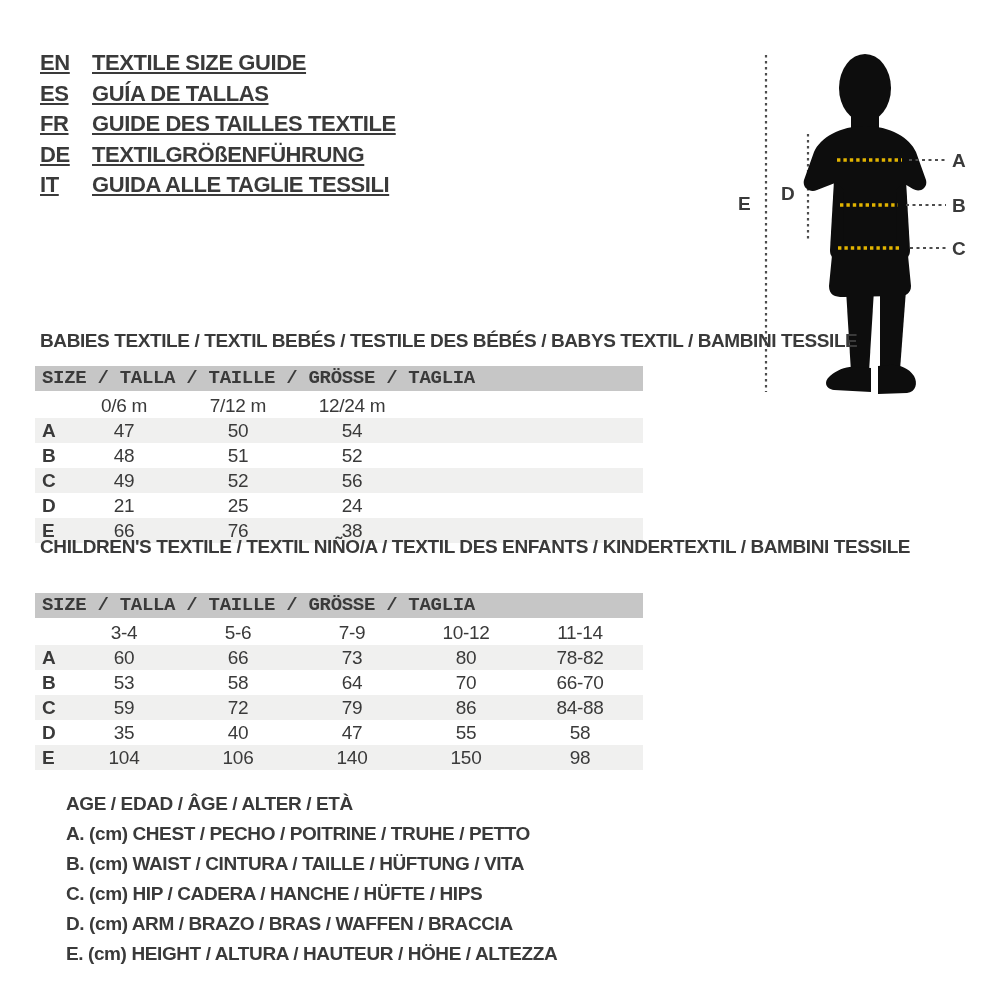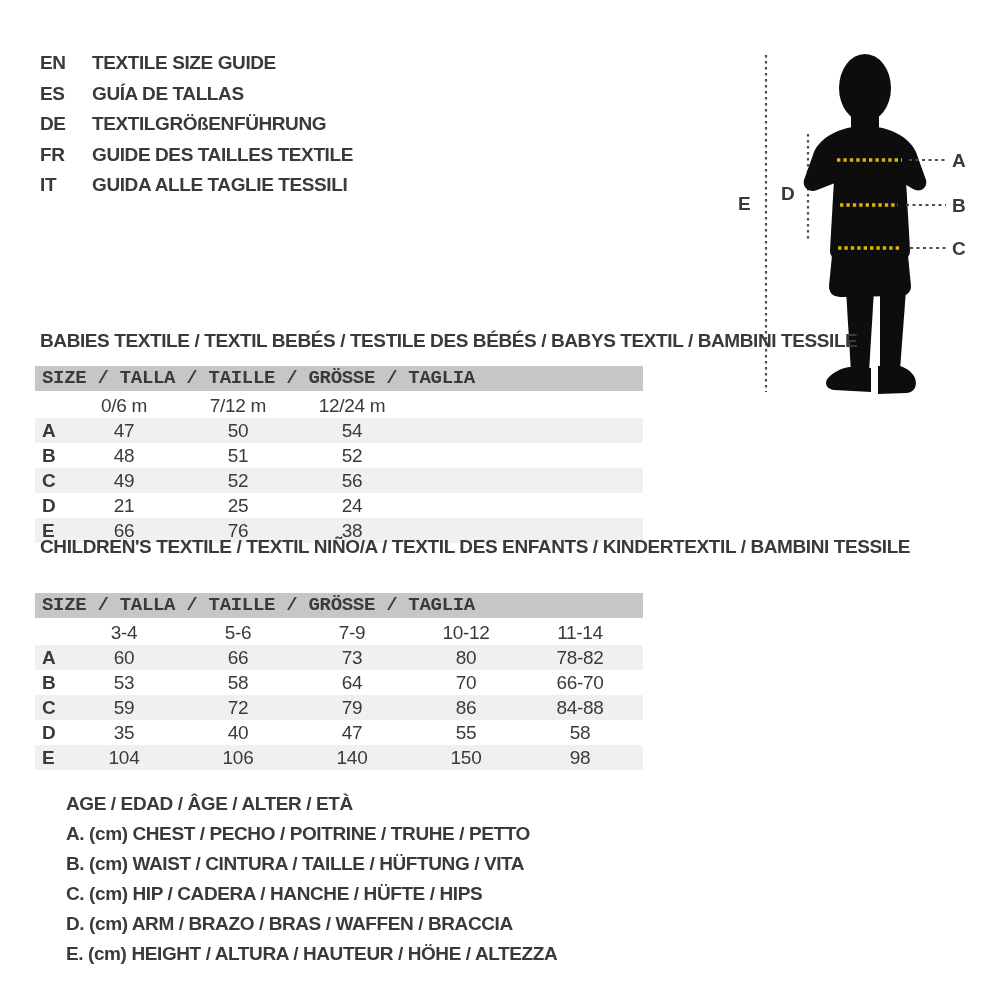--- a/index.html
+++ b/index.html
@@ -4,21 +4,21 @@
 <style>
   html,body{margin:0;padding:0;background:#ffffff;}
   body{
     width:1000px;height:1000px;position:relative;overflow:hidden;
     font-family:"Liberation Sans",sans-serif;color:#3a3a3a;
   }
   .abs{position:absolute;}
 
   
   .lang-list{left:40px;top:48px;}
-  .lang-row{display:flex;font-weight:700;font-size:19px;line-height:30.5px;letter-spacing:-0.4px;}
+  .lang-row{display:flex;font-weight:700;font-size:22px;line-height:30.5px;letter-spacing:-0.4px;text-decoration:underline;}
   .lang-code{width:52px;flex:0 0 52px;}
 
   
   .section-title{font-weight:700;font-size:19px;letter-spacing:-0.4px;white-space:nowrap;}
 
   
   .size-table{width:608px;font-size:19px;letter-spacing:-0.3px;}
   .table-headbar{background:#c6c6c6;height:25px;line-height:25px;padding-left:7px;font-weight:700;margin-bottom:2px;font-family:Liberation Mono, monospace;}
   .trow{display:flex;height:25px;line-height:25px;}
   .trow.stripe{background:#f0f0ef;}
@@ -37,26 +37,26 @@
 <div class="abs lang-list">
   <div class="lang-row">
     <span class="lang-code">EN</span>
     <span>TEXTILE SIZE GUIDE</span>
   </div>
   <div class="lang-row">
     <span class="lang-code">ES</span>
     <span>GUÍA DE TALLAS</span>
   </div>
   <div class="lang-row">
+    <span class="lang-code">FR</span>
+    <span>GUIDE DES TAILLES TEXTILE</span>
+  </div>
+  <div class="lang-row">
     <span class="lang-code">DE</span>
     <span>TEXTILGRÖßENFÜHRUNG</span>
-  </div>
-  <div class="lang-row">
-    <span class="lang-code">FR</span>
-    <span>GUIDE DES TAILLES TEXTILE</span>
   </div>
   <div class="lang-row">
     <span class="lang-code">IT</span>
     <span>GUIDA ALLE TAGLIE TESSILI</span>
   </div>
 </div>
 
 <svg class="abs" style="left:730px;top:40px;" width="270" height="360" viewBox="0 0 270 360">
 
   <line x1="36" y1="15" x2="36" y2="352" stroke="#4d4d4d" stroke-width="2.2" stroke-dasharray="2.5 3.5"></line>

